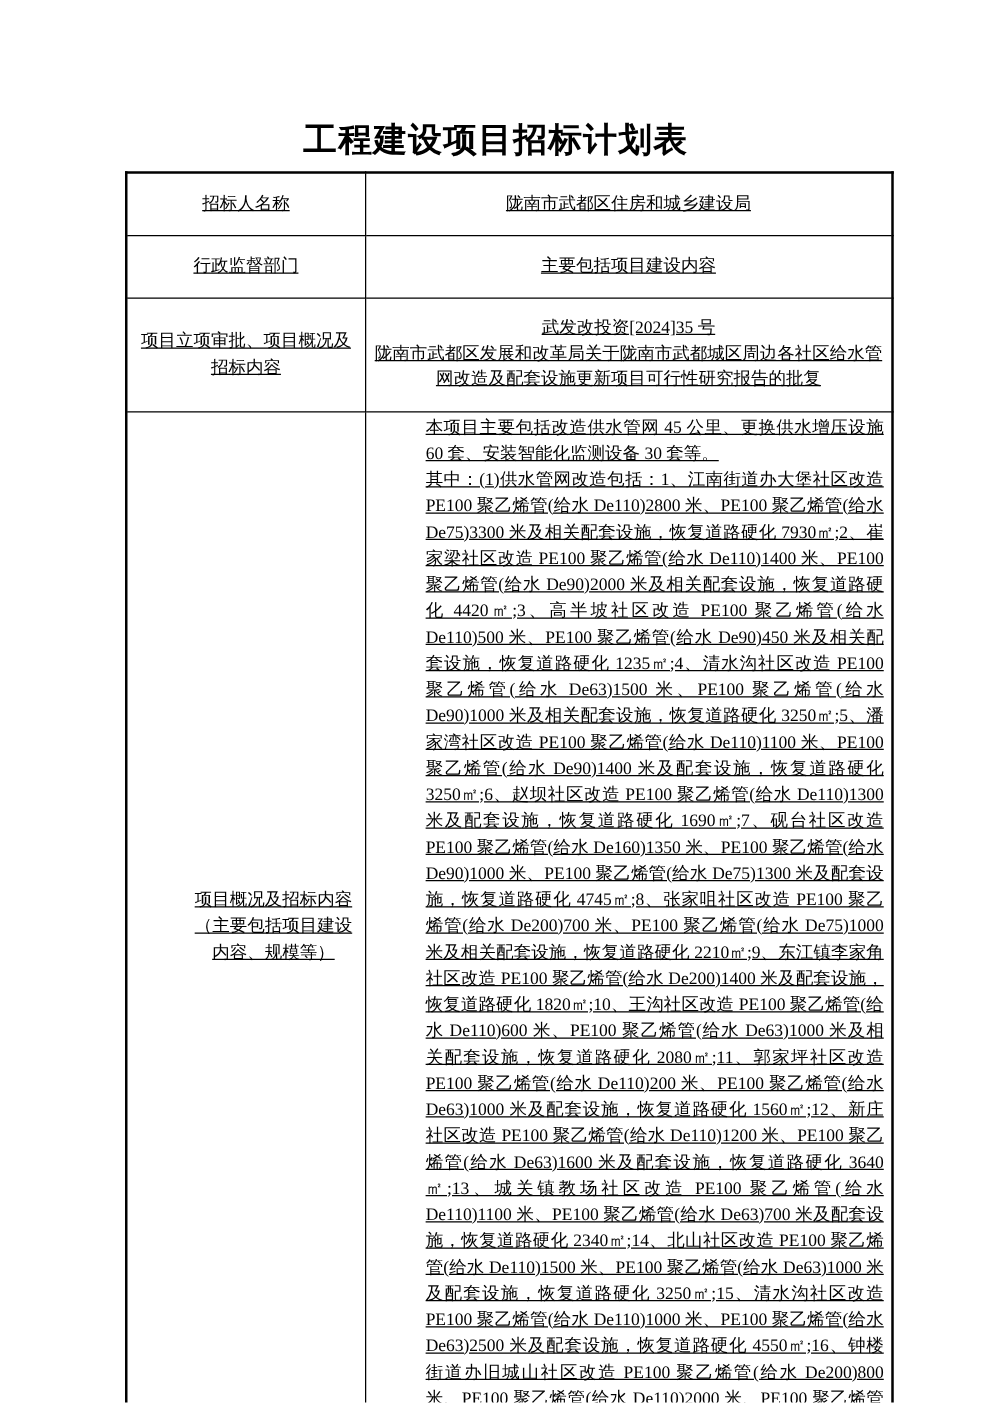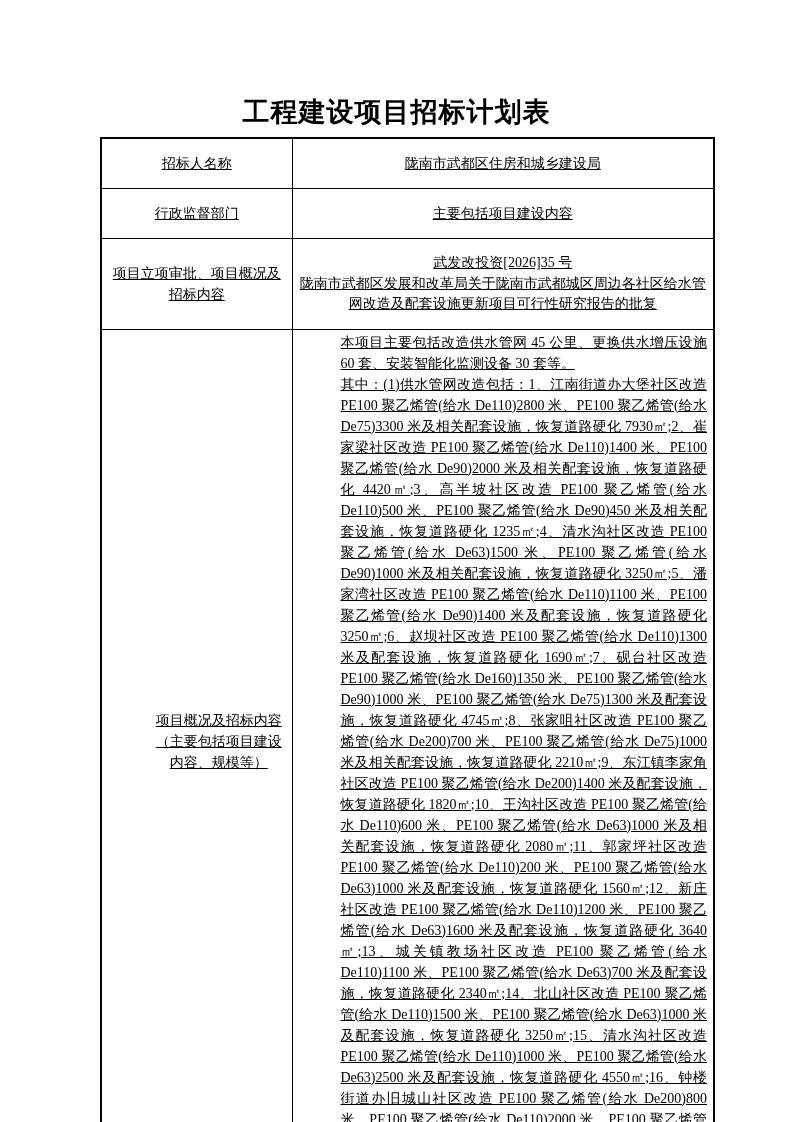--- a/index.html
+++ b/index.html
@@ -95,21 +95,21 @@
 
 
     <tr class="r3">
       <td class="c-label">行政监督部门</td>
       <td class="c-value">主要包括项目建设内容</td>
     </tr>
 
     <tr class="r4">
       <td class="c-label">项目立项审批、项目概况及招标内容</td>
       <td class="c-value">
-        <span class="approval-line">武发改投资[2026]35 号</span>
+        <span class="approval-line">武发改投资[2024]35 号</span>
         <span class="approval-line">陇南市武都区发展和改革局关于陇南市武都城区周边各社区给水管网改造及配套设施更新项目可行性研究报告的批复</span>
       </td>
     </tr>
 
     <tr class="r5">
       <td class="c-label">项目概况及招标内容（主要包括项目建设内容、规模等）</td>
       <td class="c-value c-overview">
         <p class="overview-para">本项目主要包括改造供水管网 45 公里、更换供水增压设施 60 套、安装智能化监测设备 30 套等。</p>
         <p class="overview-para">其中：(1)供水管网改造包括：1、江南街道办大堡社区改造 PE100 聚乙烯管(给水 De110)2800 米、PE100 聚乙烯管(给水 De75)3300 米及相关配套设施，恢复道路硬化 7930㎡;2、崔家梁社区改造 PE100 聚乙烯管(给水 De110)1400 米、PE100 聚乙烯管(给水 De90)2000 米及相关配套设施，恢复道路硬化 4420㎡;3、高半坡社区改造 PE100 聚乙烯管(给水 De110)500 米、PE100 聚乙烯管(给水 De90)450 米及相关配套设施，恢复道路硬化 1235㎡;4、清水沟社区改造 PE100 聚乙烯管(给水 De63)1500 米、PE100 聚乙烯管(给水 De90)1000 米及相关配套设施，恢复道路硬化 3250㎡;5、潘家湾社区改造 PE100 聚乙烯管(给水 De110)1100 米、PE100 聚乙烯管(给水 De90)1400 米及配套设施，恢复道路硬化 3250㎡;6、赵坝社区改造 PE100 聚乙烯管(给水 De110)1300 米及配套设施，恢复道路硬化 1690㎡;7、砚台社区改造 PE100 聚乙烯管(给水 De160)1350 米、PE100 聚乙烯管(给水 De90)1000 米、PE100 聚乙烯管(给水 De75)1300 米及配套设施，恢复道路硬化 4745㎡;8、张家咀社区改造 PE100 聚乙烯管(给水 De200)700 米、PE100 聚乙烯管(给水 De75)1000 米及相关配套设施，恢复道路硬化 2210㎡;9、东江镇李家角社区改造 PE100 聚乙烯管(给水 De200)1400 米及配套设施，恢复道路硬化 1820㎡;10、王沟社区改造 PE100 聚乙烯管(给水 De110)600 米、PE100 聚乙烯管(给水 De63)1000 米及相关配套设施，恢复道路硬化 2080㎡;11、郭家坪社区改造 PE100 聚乙烯管(给水 De110)200 米、PE100 聚乙烯管(给水 De63)1000 米及配套设施，恢复道路硬化 1560㎡;12、新庄社区改造 PE100 聚乙烯管(给水 De110)1200 米、PE100 聚乙烯管(给水 De63)1600 米及配套设施，恢复道路硬化 3640㎡;13、城关镇教场社区改造 PE100 聚乙烯管(给水 De110)1100 米、PE100 聚乙烯管(给水 De63)700 米及配套设施，恢复道路硬化 2340㎡;14、北山社区改造 PE100 聚乙烯管(给水 De110)1500 米、PE100 聚乙烯管(给水 De63)1000 米及配套设施，恢复道路硬化 3250㎡;15、清水沟社区改造 PE100 聚乙烯管(给水 De110)1000 米、PE100 聚乙烯管(给水 De63)2500 米及配套设施，恢复道路硬化 4550㎡;16、钟楼街道办旧城山社区改造 PE100 聚乙烯管(给水 De200)800 米、PE100 聚乙烯管(给水 De110)2000 米、PE100 聚乙烯管(给水 De63)2000 米及配套设</p>
       </td>

